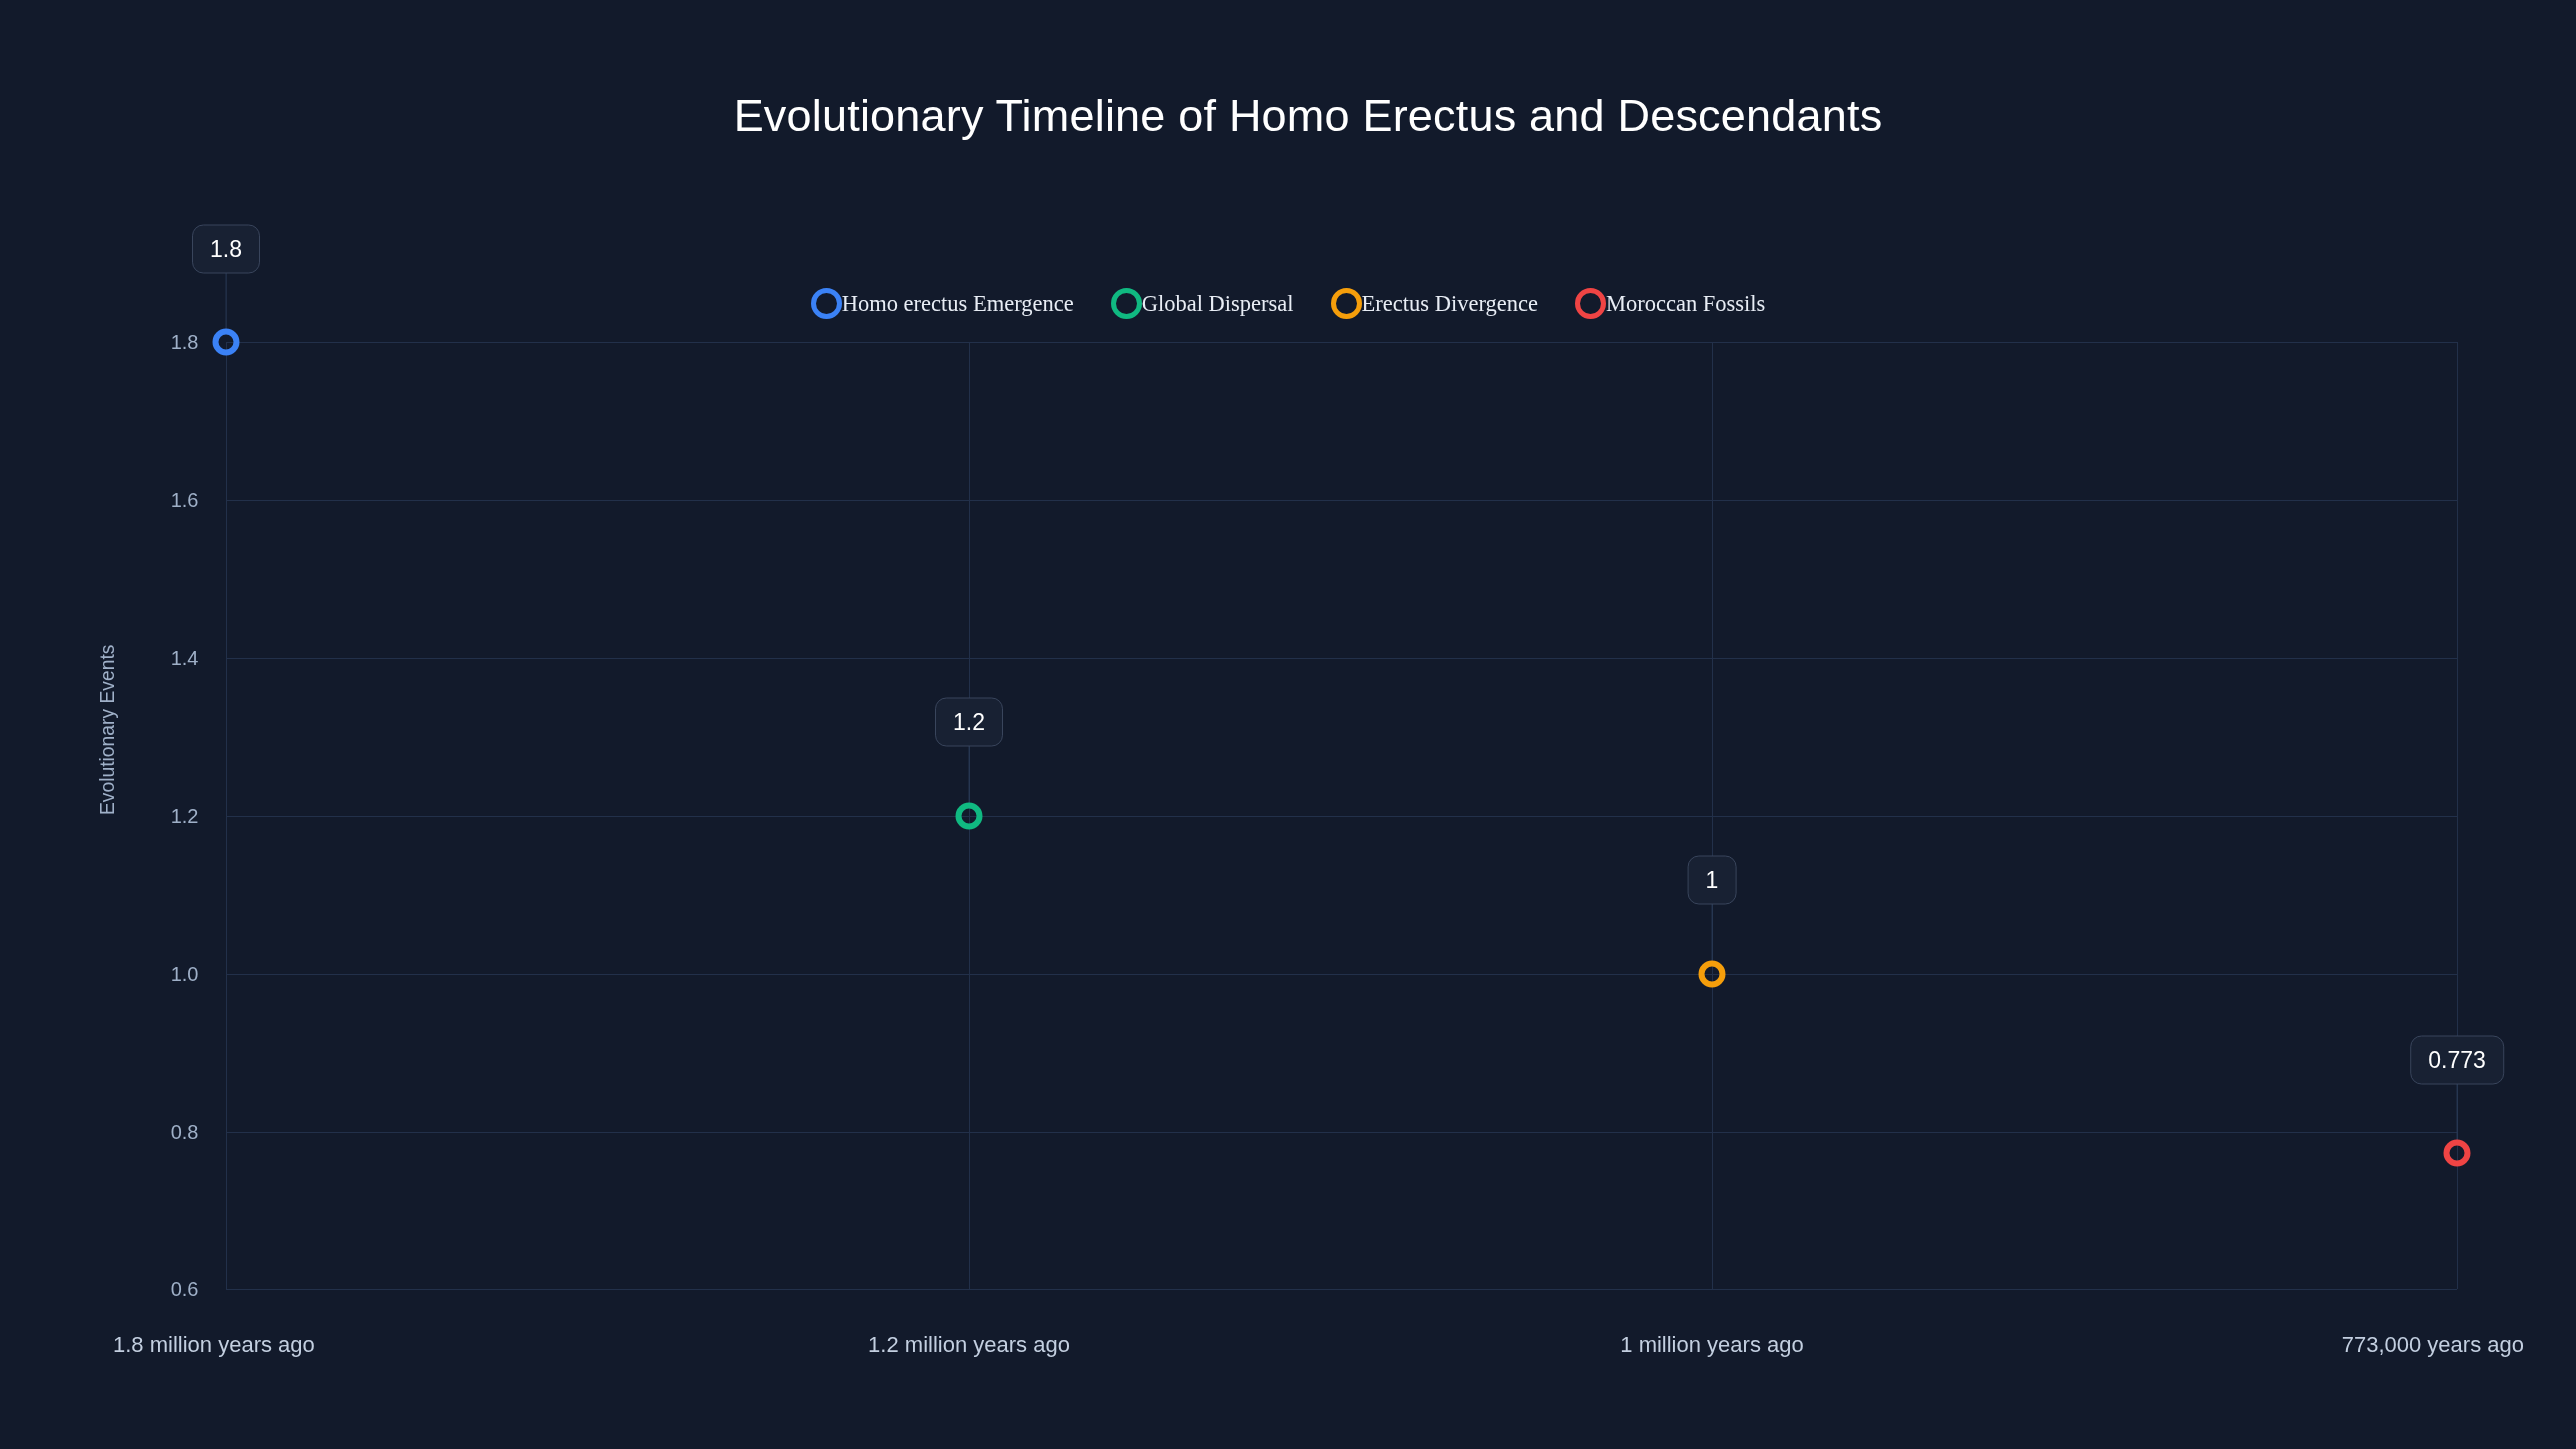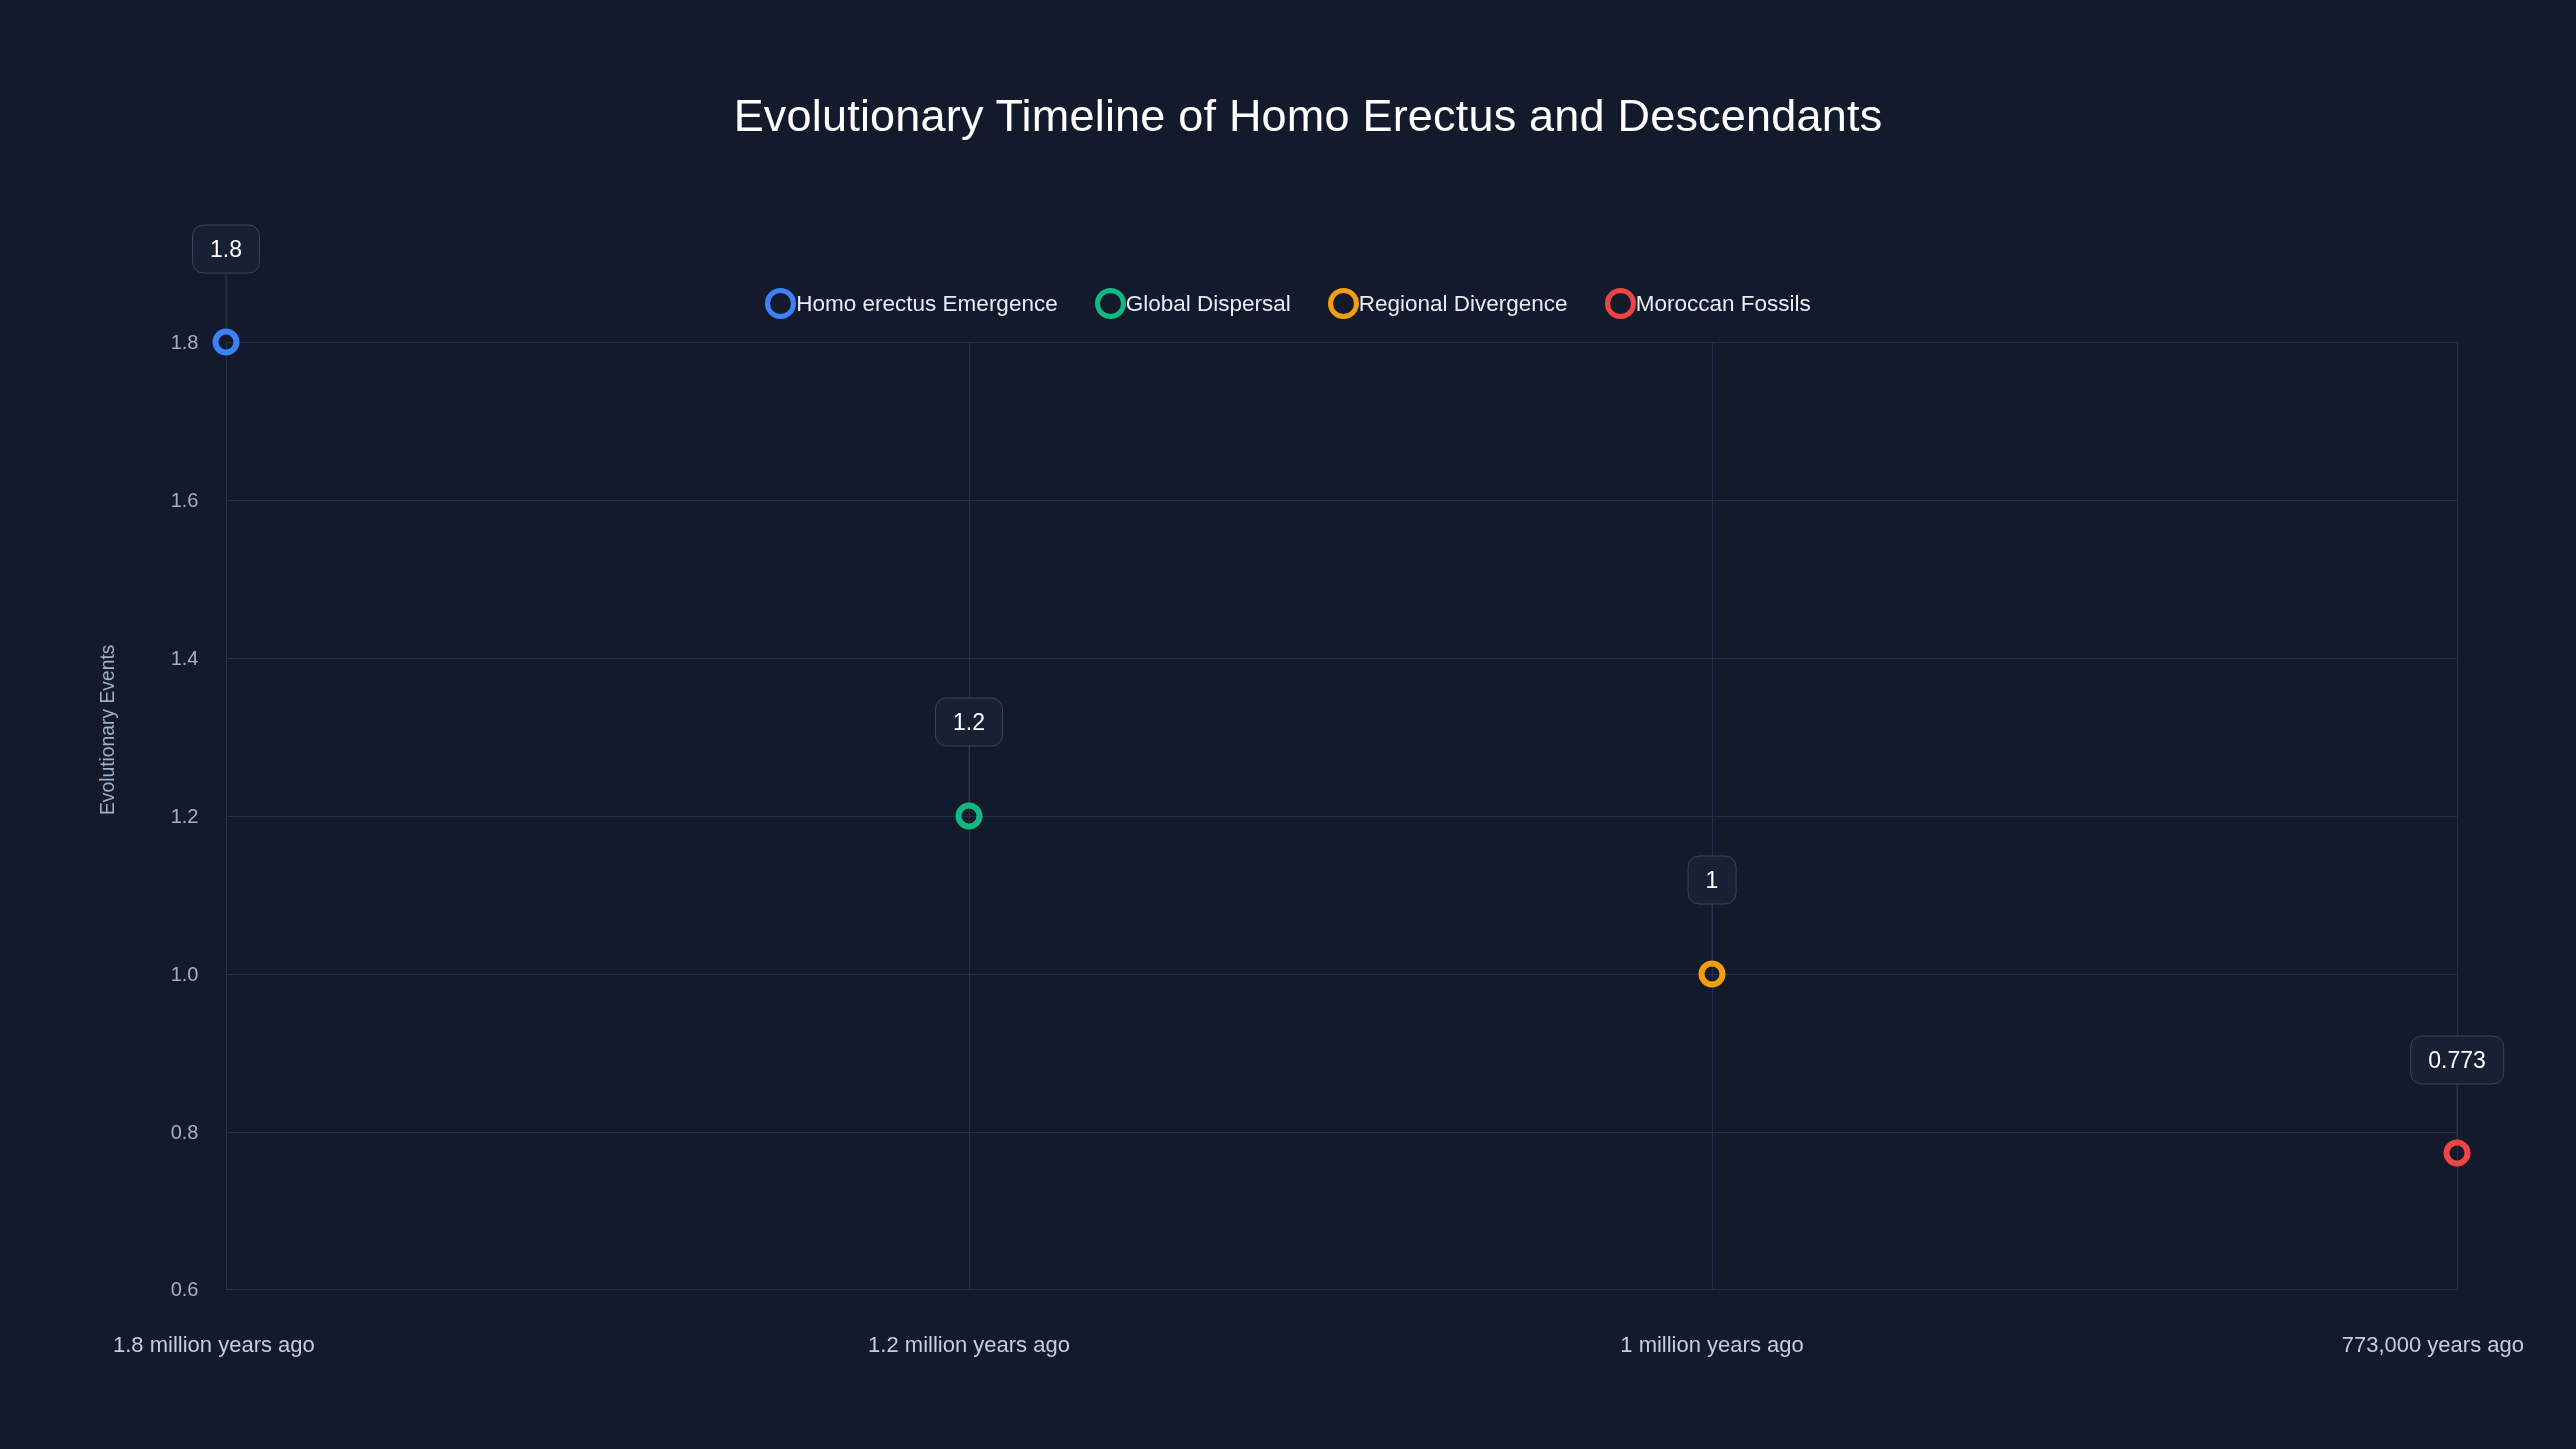--- a/index.html
+++ b/index.html
@@ -46,20 +46,21 @@
     justify-content: center;
     align-items: center;
     gap: 0px;
     pointer-events: none;
   }
   .legend-item {
     display: flex;
     align-items: center;
     margin-right: 37px;
     pointer-events: auto;
+    font-family: Liberation Serif, serif;
   }
   .legend-item:last-child { margin-right: 0; }
   .legend-ring {
     width: 31px;
     height: 31px;
     border-radius: 50%;
     border: 5.6px solid currentColor;
     box-sizing: border-box;
     flex: 0 0 auto;
   }
@@ -182,21 +183,21 @@
       <div class="legend-item">
         <span class="legend-ring" style="color: rgb(59, 130, 246);"></span>
         <span class="legend-label">Homo erectus Emergence</span>
       </div>
       <div class="legend-item">
         <span class="legend-ring" style="color: rgb(16, 185, 129);"></span>
         <span class="legend-label">Global Dispersal</span>
       </div>
       <div class="legend-item">
         <span class="legend-ring" style="color: rgb(245, 158, 11);"></span>
-        <span class="legend-label">Regional Divergence</span>
+        <span class="legend-label">Erectus Divergence</span>
       </div>
       <div class="legend-item">
         <span class="legend-ring" style="color: rgb(239, 68, 68);"></span>
         <span class="legend-label">Moroccan Fossils</span>
       </div>
     </div>
 
   <div id="plot-area">
 
   <div class="gridline-h" style="top: 0px;"></div>

